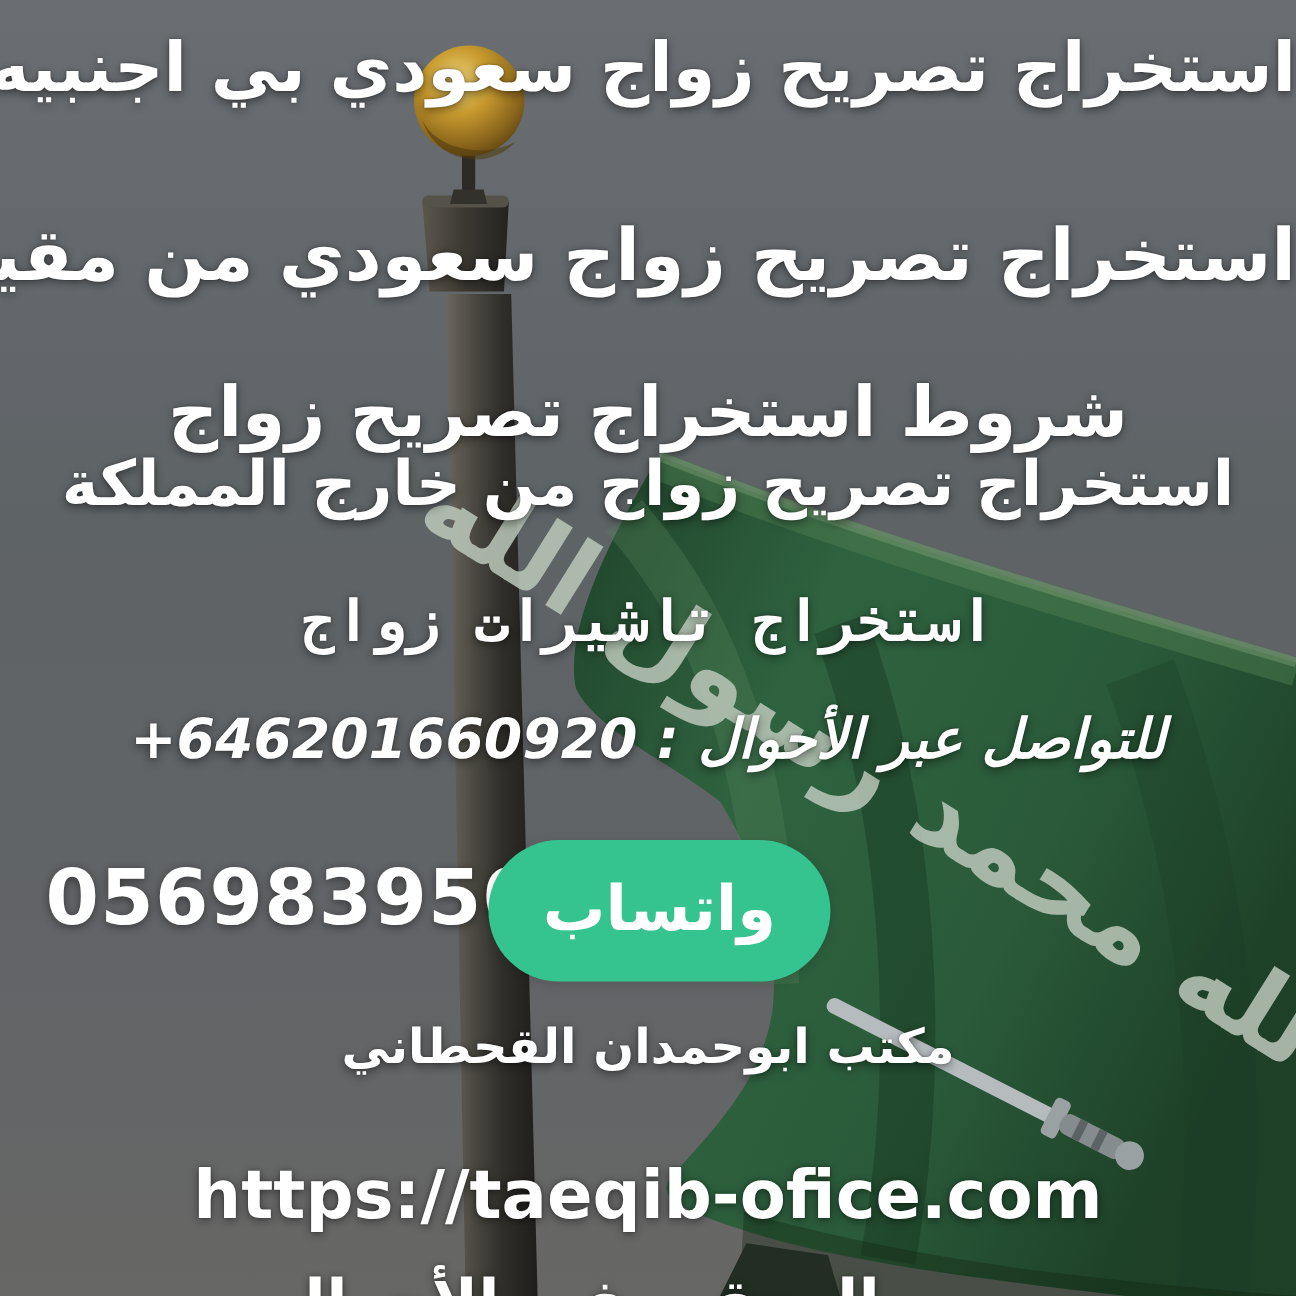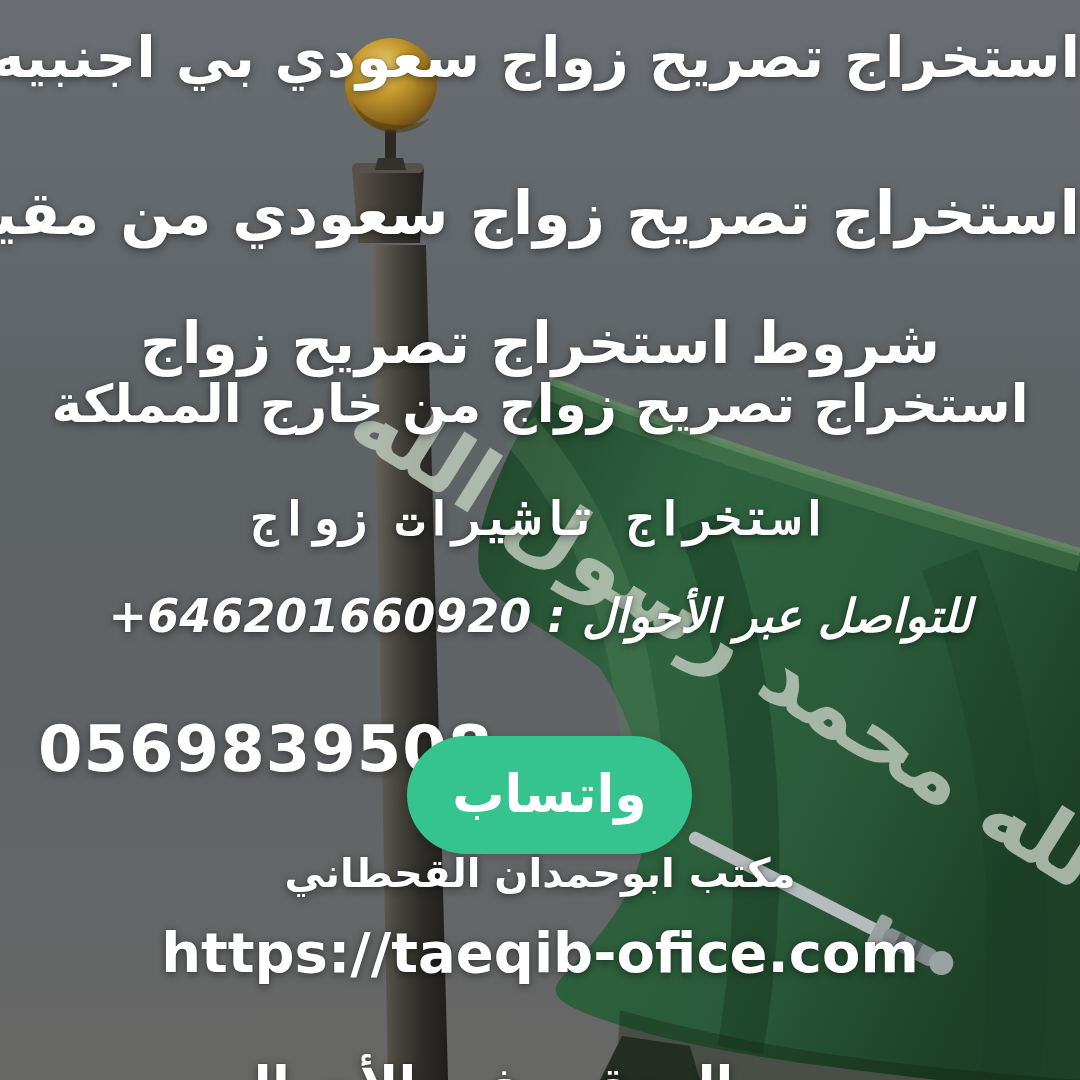--- a/index.html
+++ b/index.html
@@ -21,24 +21,24 @@
   .l5{top:492px;font-size:48px;font-family:Liberation Mono, monospace;}
   .l6{top:588px;font-size:46px;font-style:italic;}
   .l6 .num{font-style:italic;}
   .phone{
     position:absolute;left:38px;top:712px;font-size:64px;font-weight:800;color:#fff;
     text-shadow:0 2px 8px rgba(0,0,0,.45);letter-spacing:1px;
   }
   .wa-btn{
     position:absolute;left:407px;top:700px;width:285px;height:118px;border-radius:60px;
     background:#35c38f;color:#fff;font-size:52px;font-weight:700;text-align:center;
-    line-height:116px;box-shadow:0 2px 10px rgba(0,0,0,.15);cursor:pointer;margin-top:36px;
+    line-height:116px;box-shadow:0 2px 10px rgba(0,0,0,.15);cursor:pointer;
   }
   .office{top:848px;font-size:40px;}
-  .url{top:918px;font-size:56px;font-weight:800;font-family:"DejaVu Sans",sans-serif;}
+  .url{top:962px;font-size:56px;font-weight:800;font-family:"DejaVu Sans",sans-serif;}
   .partial{top:1054px;font-size:52px;transform:translateX(-60px);}
 </style>
 </head>
 <body>
 
 <div class="canvas">
 
   <svg class="photo" viewBox="0 0 1080 1080" aria-hidden="true">
     <defs>
       <linearGradient id="poleGrad" x1="0" y1="0" x2="1" y2="0">

